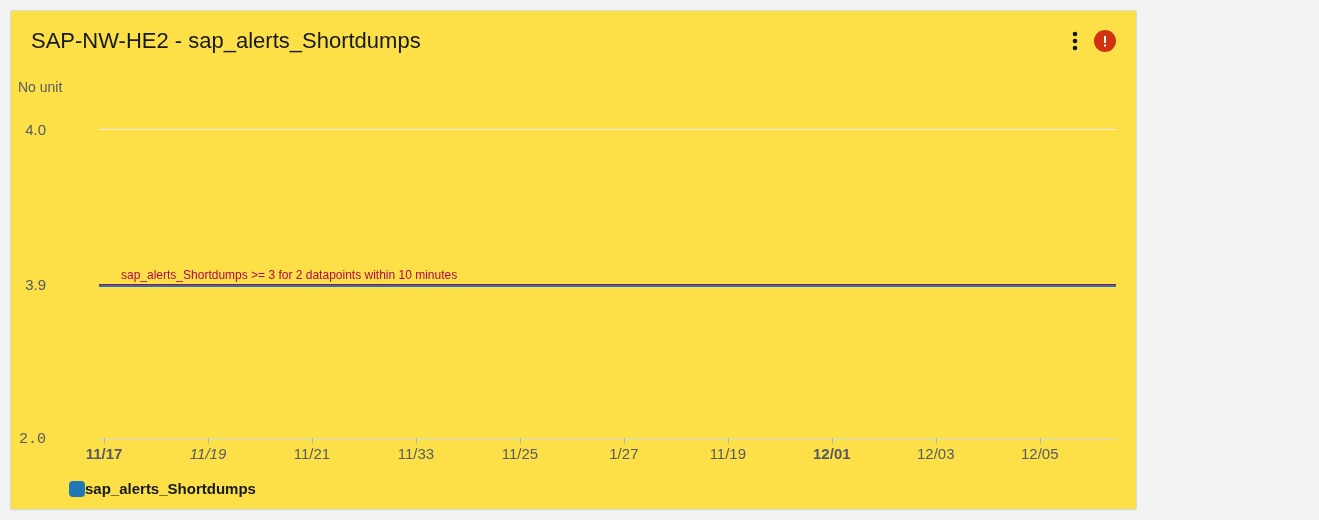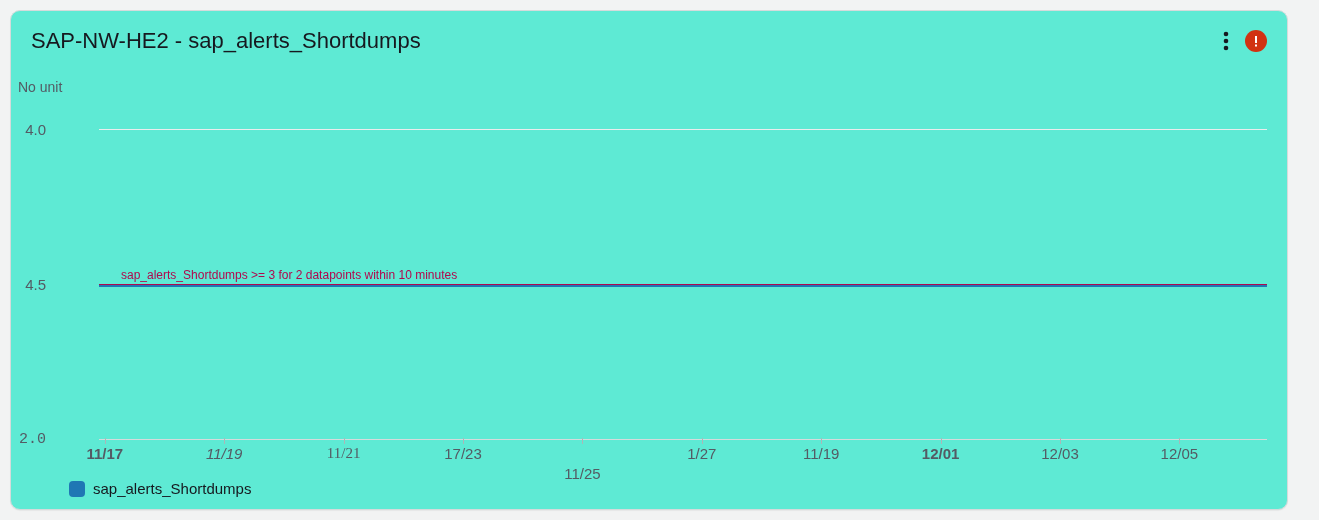--- a/index.html
+++ b/index.html
@@ -5,25 +5,25 @@
     * { box-sizing: border-box; }
     body {
       margin: 0;
       padding: 10px;
       background: #f2f3f3;
       font-family: "Amazon Ember", "Helvetica Neue", Arial, sans-serif;
       font-size: 14px;
       color: #16191f;
     }
     .card {
-      background: #5eead4;
+      background: #fde047;
       border: 1px solid #d5dbdb;
-      border-radius: 10px;
+      border-radius: 2px;
       box-shadow: 0 1px 1px rgba(0,0,0,0.05);
-      width: 1278px;
+      width: 1127px;
       height: 500px;
       position: relative;
       overflow: hidden;
     }
     .card-header {
       display: flex;
       align-items: center;
       padding: 14px 20px 4px 20px;
     }
     .card-title {
@@ -126,23 +126,23 @@
       width:0;
       height:6px;
       border-left:1px solid #aab7b8;
     }
     .legend {
       position:absolute;
       left: 58px;
       bottom: 12px;
       display:flex;
       align-items:center;
-      gap: 8px;
       font-size: 15px;
       color:#16191f;
+      font-weight:bold;
     }
     .legend-swatch {
       width: 16px; height:16px;
       border-radius: 4px;
       background: #1f77b4;
     }
   </style>
 </head>
 <body>
 
@@ -163,43 +163,43 @@
         <rect x="6" y="10.5" width="2" height="2" fill="#fff"></rect>
       </svg>
     </div>
   </div>
 
   <div class="unit-label">No unit</div>
 
   <div class="plot-wrap">
     <div class="y-axis" id="y-axis">
         <div class="y-tick-label" style="top: 100%; font-family: Liberation Mono, monospace;">2.0</div>
-        <div class="y-tick-label" style="top: 50%;">4.5</div>
+        <div class="y-tick-label" style="top: 50%;">3.9</div>
         <div class="y-tick-label" style="top: 0%; text-align: center;">4.0</div>
       </div>
     <div class="plot-area" id="plot-area">
         <div class="gridline" style="top: 100%;"></div>
         <div class="gridline" style="top: 50%;"></div>
         <div class="gridline faint" style="top: 0%;"></div>
         <div class="threshold-line" style="top: 50%;"></div>
         <div class="threshold-label" style="top: 50%;">sap_alerts_Shortdumps &gt;= 3 for 2 datapoints within 10 minutes</div>
         <div class="data-line" style="top: calc(50% + 1px); border-top-color: rgb(31, 119, 180);"></div>
       </div>
   </div>
 
   <div class="x-axis" id="x-axis">
       <div class="x-tick-label" style="left: 0.5%; font-weight: bold;">11/17</div>
       <div class="x-tick-mark" style="left: 0.5%;"></div>
       <div class="x-tick-label" style="left: 10.7222%; font-style: italic;">11/19</div>
       <div class="x-tick-mark" style="left: 10.7222%;"></div>
-      <div class="x-tick-label" style="left: 20.9444%; font-family: Liberation Serif, serif;">11/21</div>
+      <div class="x-tick-label" style="left: 20.9444%;">11/21</div>
       <div class="x-tick-mark" style="left: 20.9444%;"></div>
-      <div class="x-tick-label" style="left: 31.1667%;">17/23</div>
+      <div class="x-tick-label" style="left: 31.1667%;">11/33</div>
       <div class="x-tick-mark" style="left: 31.1667%;"></div>
-      <div class="x-tick-label" style="left: 41.3889%; margin-top: 20px;">11/25</div>
+      <div class="x-tick-label" style="left: 41.3889%;">11/25</div>
       <div class="x-tick-mark" style="left: 41.3889%;"></div>
       <div class="x-tick-label" style="left: 51.6111%;">1/27</div>
       <div class="x-tick-mark" style="left: 51.6111%;"></div>
       <div class="x-tick-label" style="left: 61.8333%;">11/19</div>
       <div class="x-tick-mark" style="left: 61.8333%;"></div>
       <div class="x-tick-label" style="left: 72.0556%; font-weight: bold;">12/01</div>
       <div class="x-tick-mark" style="left: 72.0556%;"></div>
       <div class="x-tick-label" style="left: 82.2778%;">12/03</div>
       <div class="x-tick-mark" style="left: 82.2778%;"></div>
       <div class="x-tick-label" style="left: 92.5%;">12/05</div>

